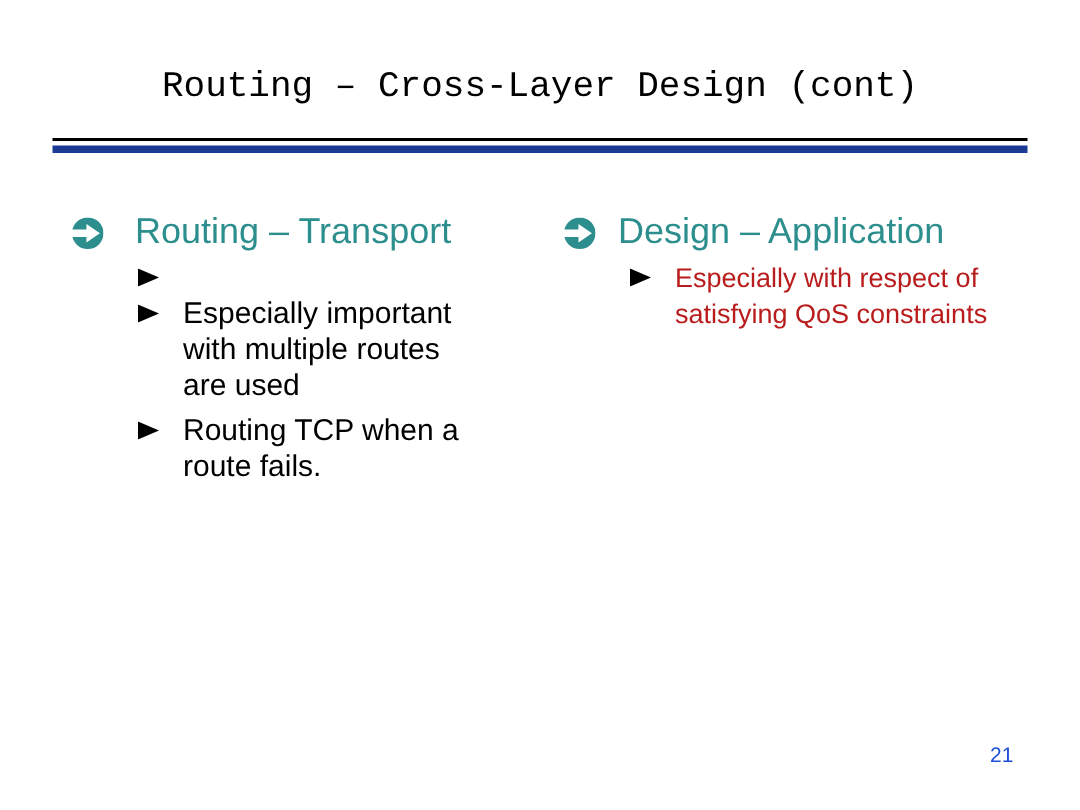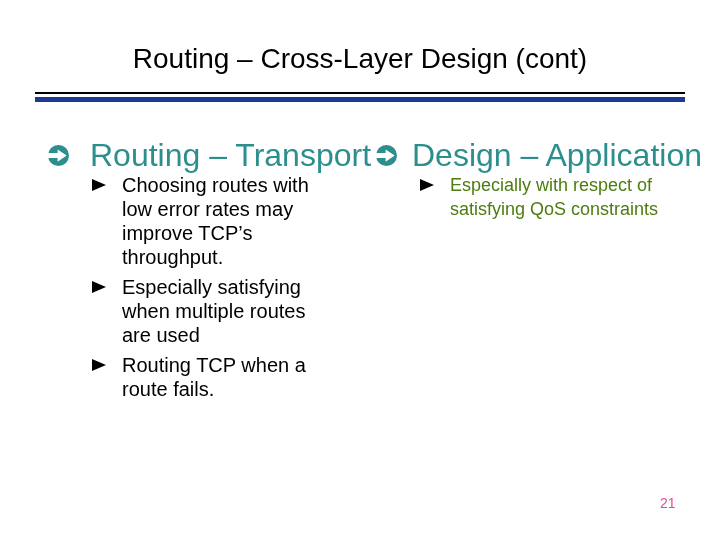--- a/index.html
+++ b/index.html
@@ -13,46 +13,47 @@
   .slide {
     position: relative;
     width: 720px; height: 540px;
     background: #ffffff;
   }
   .title {
     position: absolute;
     top: 41px; left: 0;
     width: 100%;
     text-align: center;
-    font-size: 28px;
+    font-size: 24px;
     line-height: 36px;
     color: #000000;
     letter-spacing: 0px;
     white-space: nowrap;
+    font-family: Liberation Mono, monospace;
   }
   .rule { position: absolute; left: 35px; width: 650px; }
   .rule-thin  { top: 92px;  height: 2px; background: var(--rule-dark, #000); }
   .rule-thick { top: 97px;  height: 5px; background: var(--rule-blue, #1B3A94); }
 
   .col { position: absolute; top: 141px; }
   .col-left  { left: 48px;  width: 312px; }
   .col-right { left: 376px; width: 320px; }
 
   .heading-row {
     display: flex;
     align-items: center;
     margin-bottom: 4px;
     height: 28px;
   }
   .h-icon { flex: 0 0 auto; display: block; }
   .h-icon svg { display: block; width: 21px; height: 21px; }
   .col-left  .h-icon { margin-right: 21px; }
   .col-right .h-icon { margin-right: 15px; }
   .heading {
-    font-size: 32px;
+    font-size: 24px;
     line-height: 28px;
     color: var(--teal, #2D8E8E);
     white-space: nowrap;
   }
 
   .bullet-list { margin: 0; padding: 0; }
   .bullet-item {
     display: flex;
     align-items: flex-start;
     padding-left: 44px;
@@ -63,27 +64,27 @@
   .col-left .b-text {
     font-size: 20px;
     line-height: 24px;
     width: 200px;
     color: #000;
   }
   .col-right .b-text {
     font-size: 18px;
     line-height: 24px;
     width: 215px;
-    color: #4d7c0f;
+    color: #b91c1c;
   }
   .page-number {
     position: absolute;
     left: 660px; top: 495px;
     font-size: 14px;
-    color: #ec4899;
+    color: #1d4ed8;
   }
 </style>
 </head>
 <body>
 
 <div class="slide">
 
   <div class="title">Routing – Cross-Layer Design (cont)</div>
 
   <div class="rule rule-thin"></div>
@@ -99,29 +100,28 @@
       </span>
       <span class="heading">Routing – Transport</span>
     </div>
     <div class="bullet-list">
       <div class="bullet-item">
         <span class="b-icon">
           <svg viewBox="0 0 14 12" aria-hidden="true">
               <path d="M0 0 L14 6 L0 12 Z" fill="#000"></path>
             </svg>
         </span>
-        <span class="b-text">Choosing routes with low error rates may improve TCP’s throughput.</span>
       </div>
       <div class="bullet-item">
         <span class="b-icon">
           <svg viewBox="0 0 14 12" aria-hidden="true">
               <path d="M0 0 L14 6 L0 12 Z" fill="#000"></path>
             </svg>
         </span>
-        <span class="b-text">Especially satisfying when multiple routes are used</span>
+        <span class="b-text">Especially important with multiple routes are used</span>
       </div>
       <div class="bullet-item">
         <span class="b-icon">
           <svg viewBox="0 0 14 12" aria-hidden="true">
               <path d="M0 0 L14 6 L0 12 Z" fill="#000"></path>
             </svg>
         </span>
         <span class="b-text">Routing TCP when a route fails.</span>
       </div>
     </div>

